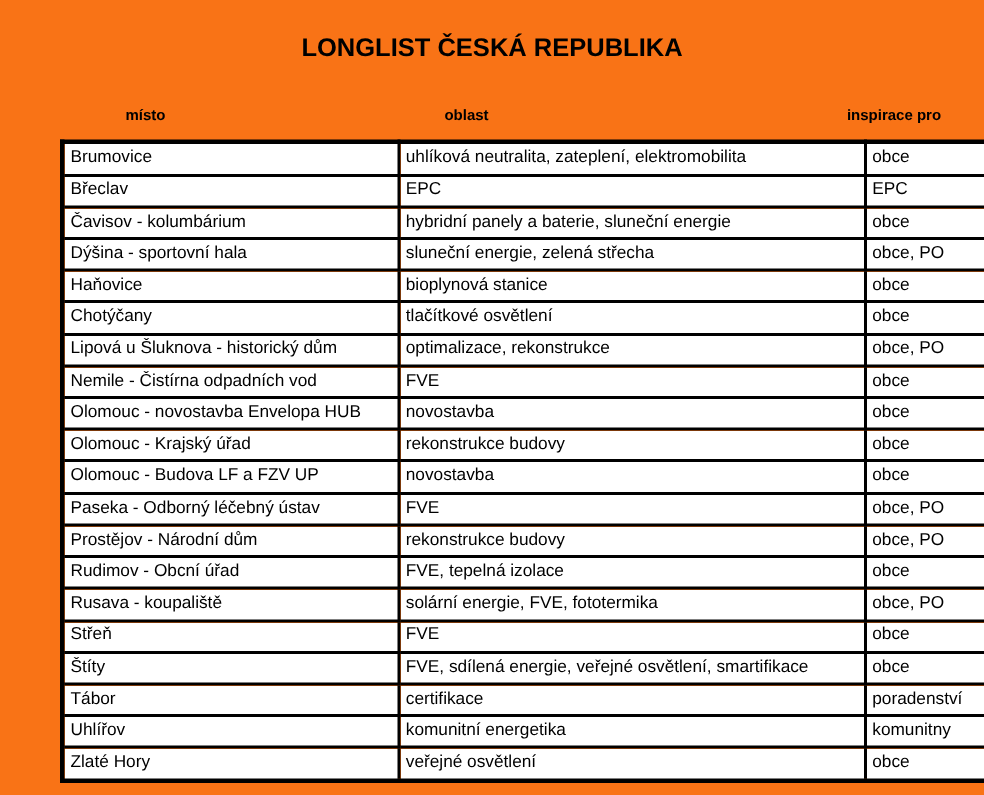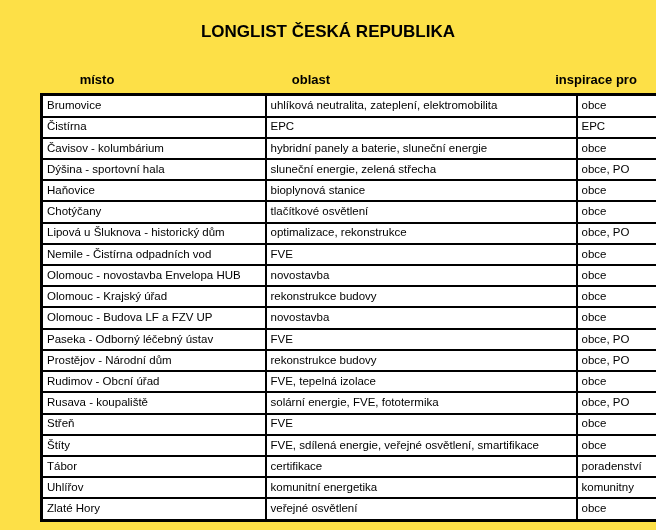--- a/index.html
+++ b/index.html
@@ -4,39 +4,39 @@
 <style>
   html, body {
     margin: 0;
     padding: 0;
     background: #ffffff;
   }
   .page {
     position: relative;
     width: 656px;
     height: 530px;
-    background: #fde047;
+    background: #f97316;
     font-family: "Liberation Sans", sans-serif;
     color: #000000;
     overflow: hidden;
   }
   .doc-title {
     position: absolute;
     top: 22px;
     left: 0;
     width: 100%;
     text-align: center;
     font-size: 17px;
     font-weight: bold;
   }
   .col-header {
     position: absolute;
     top: 72px;
     transform: translateX(-50%);
-    font-size: 13px;
+    font-size: 10px;
     font-weight: bold;
     white-space: nowrap;
   }
   .col-header.h-misto { left: 97px; }
   .col-header.h-oblast { left: 311px; }
   .col-header.h-inspirace { left: 596px; }
   table.longlist {
     position: absolute;
     left: 8px;
     top: 93px;
@@ -77,21 +77,21 @@
       <col style="width:311px">
       <col style="width:102px">
     </colgroup>
     <tbody>
         <tr>
           <td>Brumovice</td>
           <td>uhlíková neutralita, zateplení, elektromobilita</td>
           <td>obce</td>
         </tr>
         <tr>
-          <td>Čistírna</td>
+          <td>Břeclav</td>
           <td>EPC</td>
           <td>EPC</td>
         </tr>
         <tr>
           <td>Čavisov - kolumbárium</td>
           <td>hybridní panely a baterie, sluneční energie</td>
           <td>obce</td>
         </tr>
         <tr>
           <td>Dýšina - sportovní hala</td>

